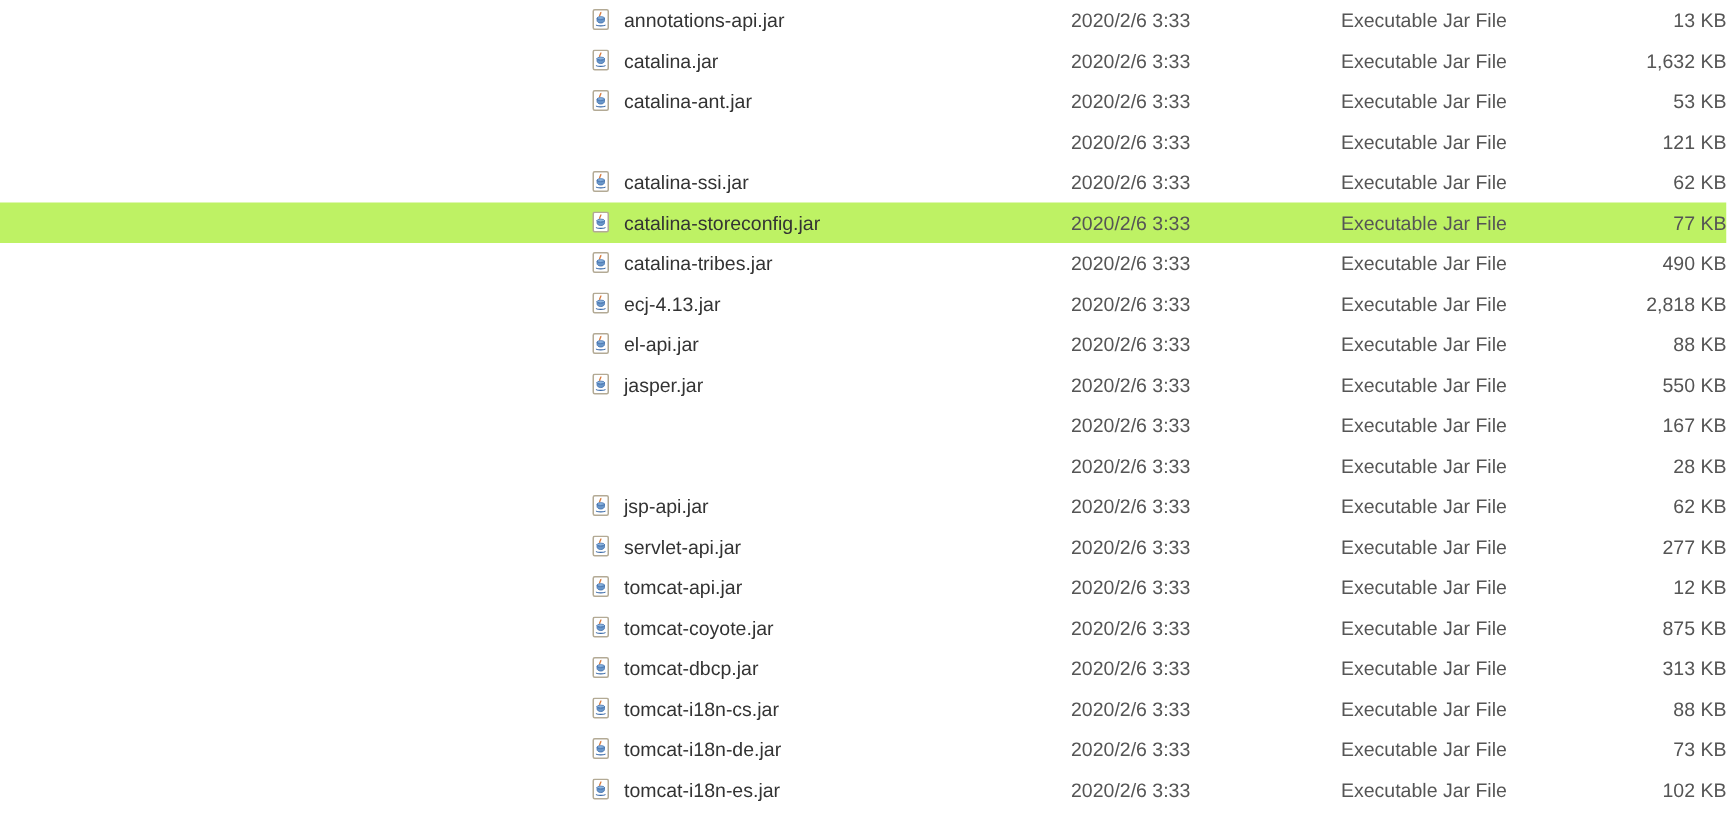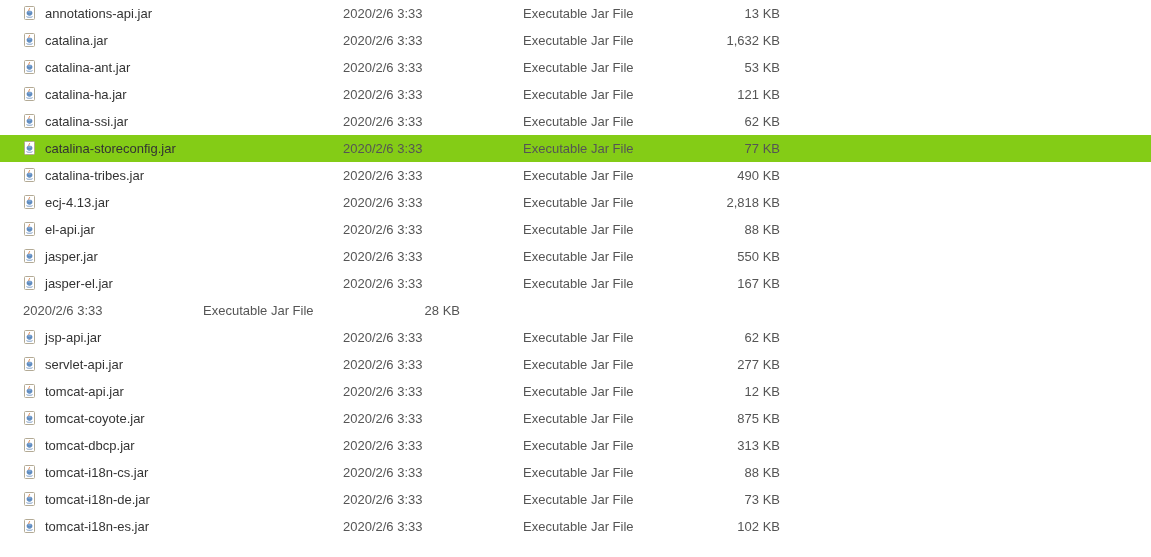--- a/index.html
+++ b/index.html
@@ -18,23 +18,24 @@
     }
     .file-list {
       width: 100%;
     }
     .file-row {
       display: flex;
       align-items: center;
       height: 27px;
       padding-left: 23px;
       cursor: default;
+      justify-content: flex-end;
     }
     .file-row.selected {
-      background-color: #84cc16;
+      background-color: #bef264;
     }
     .col-name {
       display: flex;
       align-items: center;
       width: 320px;
       flex-shrink: 0;
     }
     .col-date {
       width: 180px;
       text-align: left;
@@ -117,32 +118,20 @@
     <path d="M3.5 10.5 C3.5 11.5 9.5 11.5 9.5 10.5" stroke="#3a6aa8" stroke-width="0.7" fill="none"></path>
   </svg>
         </span>
         <span class="filename">catalina-ant.jar</span>
       </div>
       <div class="col-date">2020/2/6 3:33</div>
       <div class="col-type">Executable Jar File</div>
       <div class="col-size">53 KB</div>
     </div>
     <div class="file-row">
-      <div class="col-name">
-        <span class="jar-icon">
-          <svg width="16" height="16" viewBox="0 0 16 16">
-    <rect x="1.5" y="0.5" width="10" height="13" rx="1" fill="#ffffff" stroke="#b3aa95" stroke-width="1"></rect>
-    <path d="M6 5 C5 4 7 3 6.5 2" stroke="#d97b3e" stroke-width="0.9" fill="none"></path>
-    <path d="M4 7.5 C4 10 9 10 9 7.5 L9 6 C9 7.5 4 7.5 4 6 Z" fill="#6a97c9" stroke="#3a6aa8" stroke-width="0.5"></path>
-    <ellipse cx="6.5" cy="6" rx="2.5" ry="0.9" fill="#8fb7e0" stroke="#3a6aa8" stroke-width="0.5"></ellipse>
-    <path d="M3.5 10.5 C3.5 11.5 9.5 11.5 9.5 10.5" stroke="#3a6aa8" stroke-width="0.7" fill="none"></path>
-  </svg>
-        </span>
-        <span class="filename">catalina-ha.jar</span>
-      </div>
       <div class="col-date">2020/2/6 3:33</div>
       <div class="col-type">Executable Jar File</div>
       <div class="col-size">121 KB</div>
     </div>
     <div class="file-row">
       <div class="col-name">
         <span class="jar-icon">
           <svg width="16" height="16" viewBox="0 0 16 16">
     <rect x="1.5" y="0.5" width="10" height="13" rx="1" fill="#ffffff" stroke="#b3aa95" stroke-width="1"></rect>
     <path d="M6 5 C5 4 7 3 6.5 2" stroke="#d97b3e" stroke-width="0.9" fill="none"></path>
@@ -236,32 +225,20 @@
     <path d="M3.5 10.5 C3.5 11.5 9.5 11.5 9.5 10.5" stroke="#3a6aa8" stroke-width="0.7" fill="none"></path>
   </svg>
         </span>
         <span class="filename">jasper.jar</span>
       </div>
       <div class="col-date">2020/2/6 3:33</div>
       <div class="col-type">Executable Jar File</div>
       <div class="col-size">550 KB</div>
     </div>
     <div class="file-row">
-      <div class="col-name">
-        <span class="jar-icon">
-          <svg width="16" height="16" viewBox="0 0 16 16">
-    <rect x="1.5" y="0.5" width="10" height="13" rx="1" fill="#ffffff" stroke="#b3aa95" stroke-width="1"></rect>
-    <path d="M6 5 C5 4 7 3 6.5 2" stroke="#d97b3e" stroke-width="0.9" fill="none"></path>
-    <path d="M4 7.5 C4 10 9 10 9 7.5 L9 6 C9 7.5 4 7.5 4 6 Z" fill="#6a97c9" stroke="#3a6aa8" stroke-width="0.5"></path>
-    <ellipse cx="6.5" cy="6" rx="2.5" ry="0.9" fill="#8fb7e0" stroke="#3a6aa8" stroke-width="0.5"></ellipse>
-    <path d="M3.5 10.5 C3.5 11.5 9.5 11.5 9.5 10.5" stroke="#3a6aa8" stroke-width="0.7" fill="none"></path>
-  </svg>
-        </span>
-        <span class="filename">jasper-el.jar</span>
-      </div>
       <div class="col-date">2020/2/6 3:33</div>
       <div class="col-type">Executable Jar File</div>
       <div class="col-size">167 KB</div>
     </div>
     <div class="file-row">
       <div class="col-date">2020/2/6 3:33</div>
       <div class="col-type">Executable Jar File</div>
       <div class="col-size">28 KB</div>
     </div>
     <div class="file-row">

